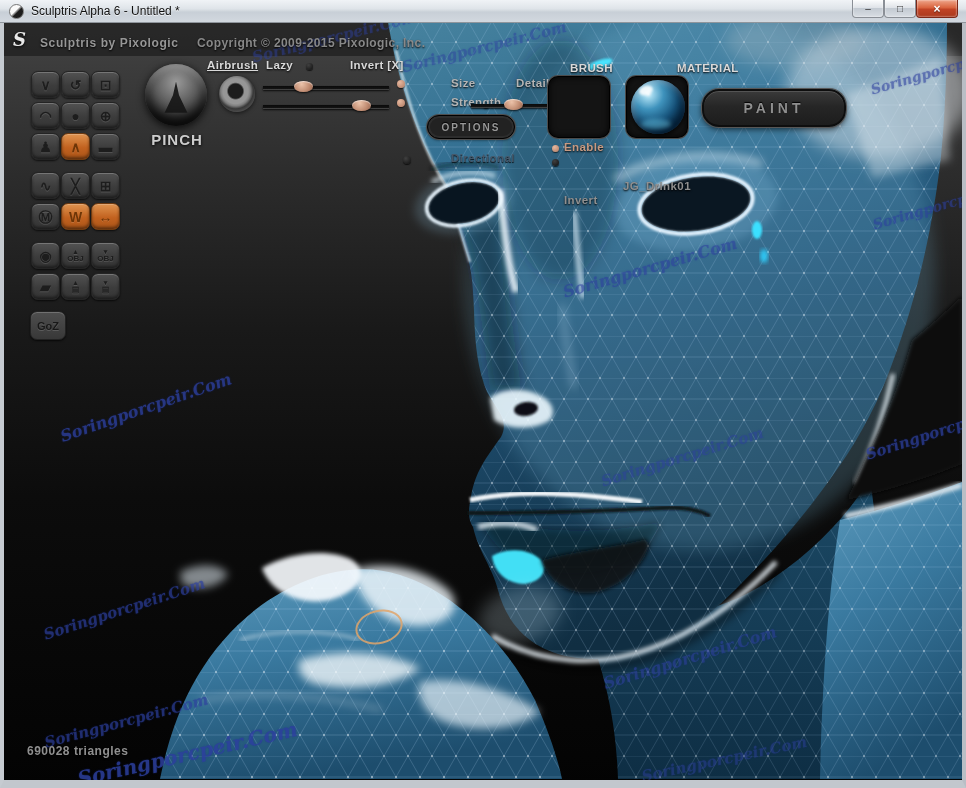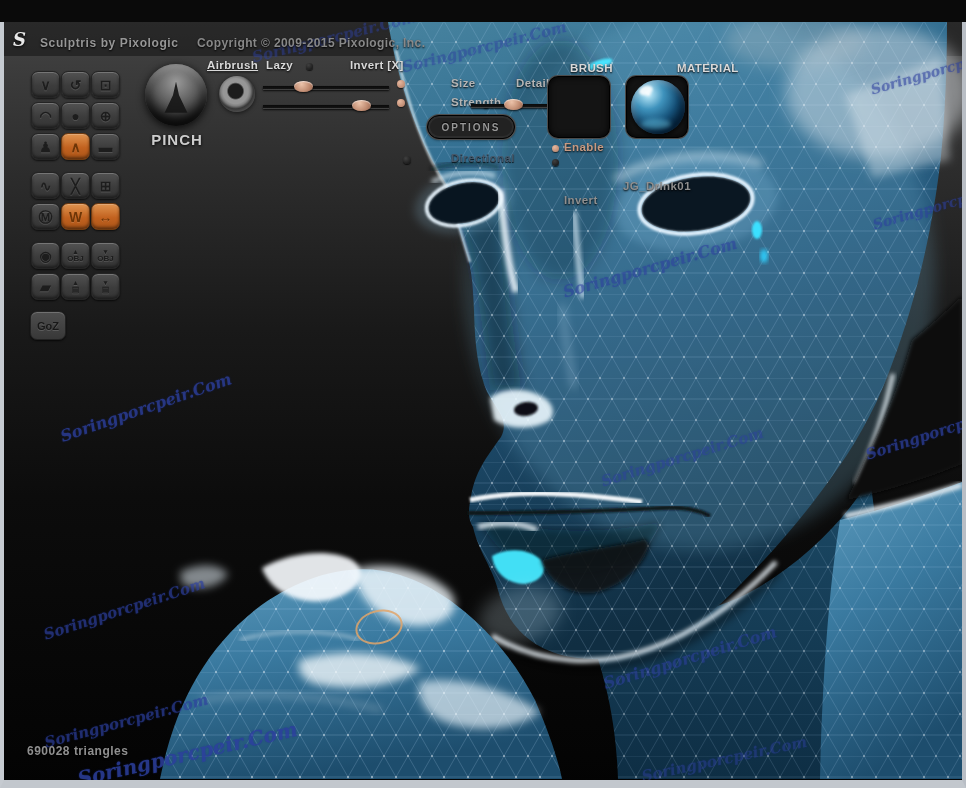--- a/index.html
+++ b/index.html
@@ -329,17 +329,27 @@
   <span class="panel-el lbl tan" style="left:564px;top:141px;">Enable</span>
   <div class="panel-el dot dark small" style="left:552px;top:159px;"></div>
   <span class="panel-el lbl gray" style="left:564px;top:155px;">Invert</span>
 
   <span class="panel-el lbl" style="left:629px;top:62px;padding-left:48px;">MATERIAL</span>
   <div class="panel-el box-slot" style="left:627px;top:77px;">
     <div class="mat-sphere"></div>
   </div>
   <span class="panel-el lbl gray" style="left:623px;top:141px;">JG_Drink01</span>
 
+  <div class="panel-el paint-btn">PAINT</div>
 
   <div class="status">690028 triangles</div>
 
   <div class="frame"></div>
+  <div class="titlebar">
+    <span class="app-icon"></span>
+    <span class="title">Sculptris Alpha 6 - Untitled *</span>
+    <div class="win-controls">
+      <div class="win-btn">–</div>
+      <div class="win-btn">□</div>
+      <div class="win-btn close">×</div>
+    </div>
+  </div>
 </div>
 
 </body></html>

